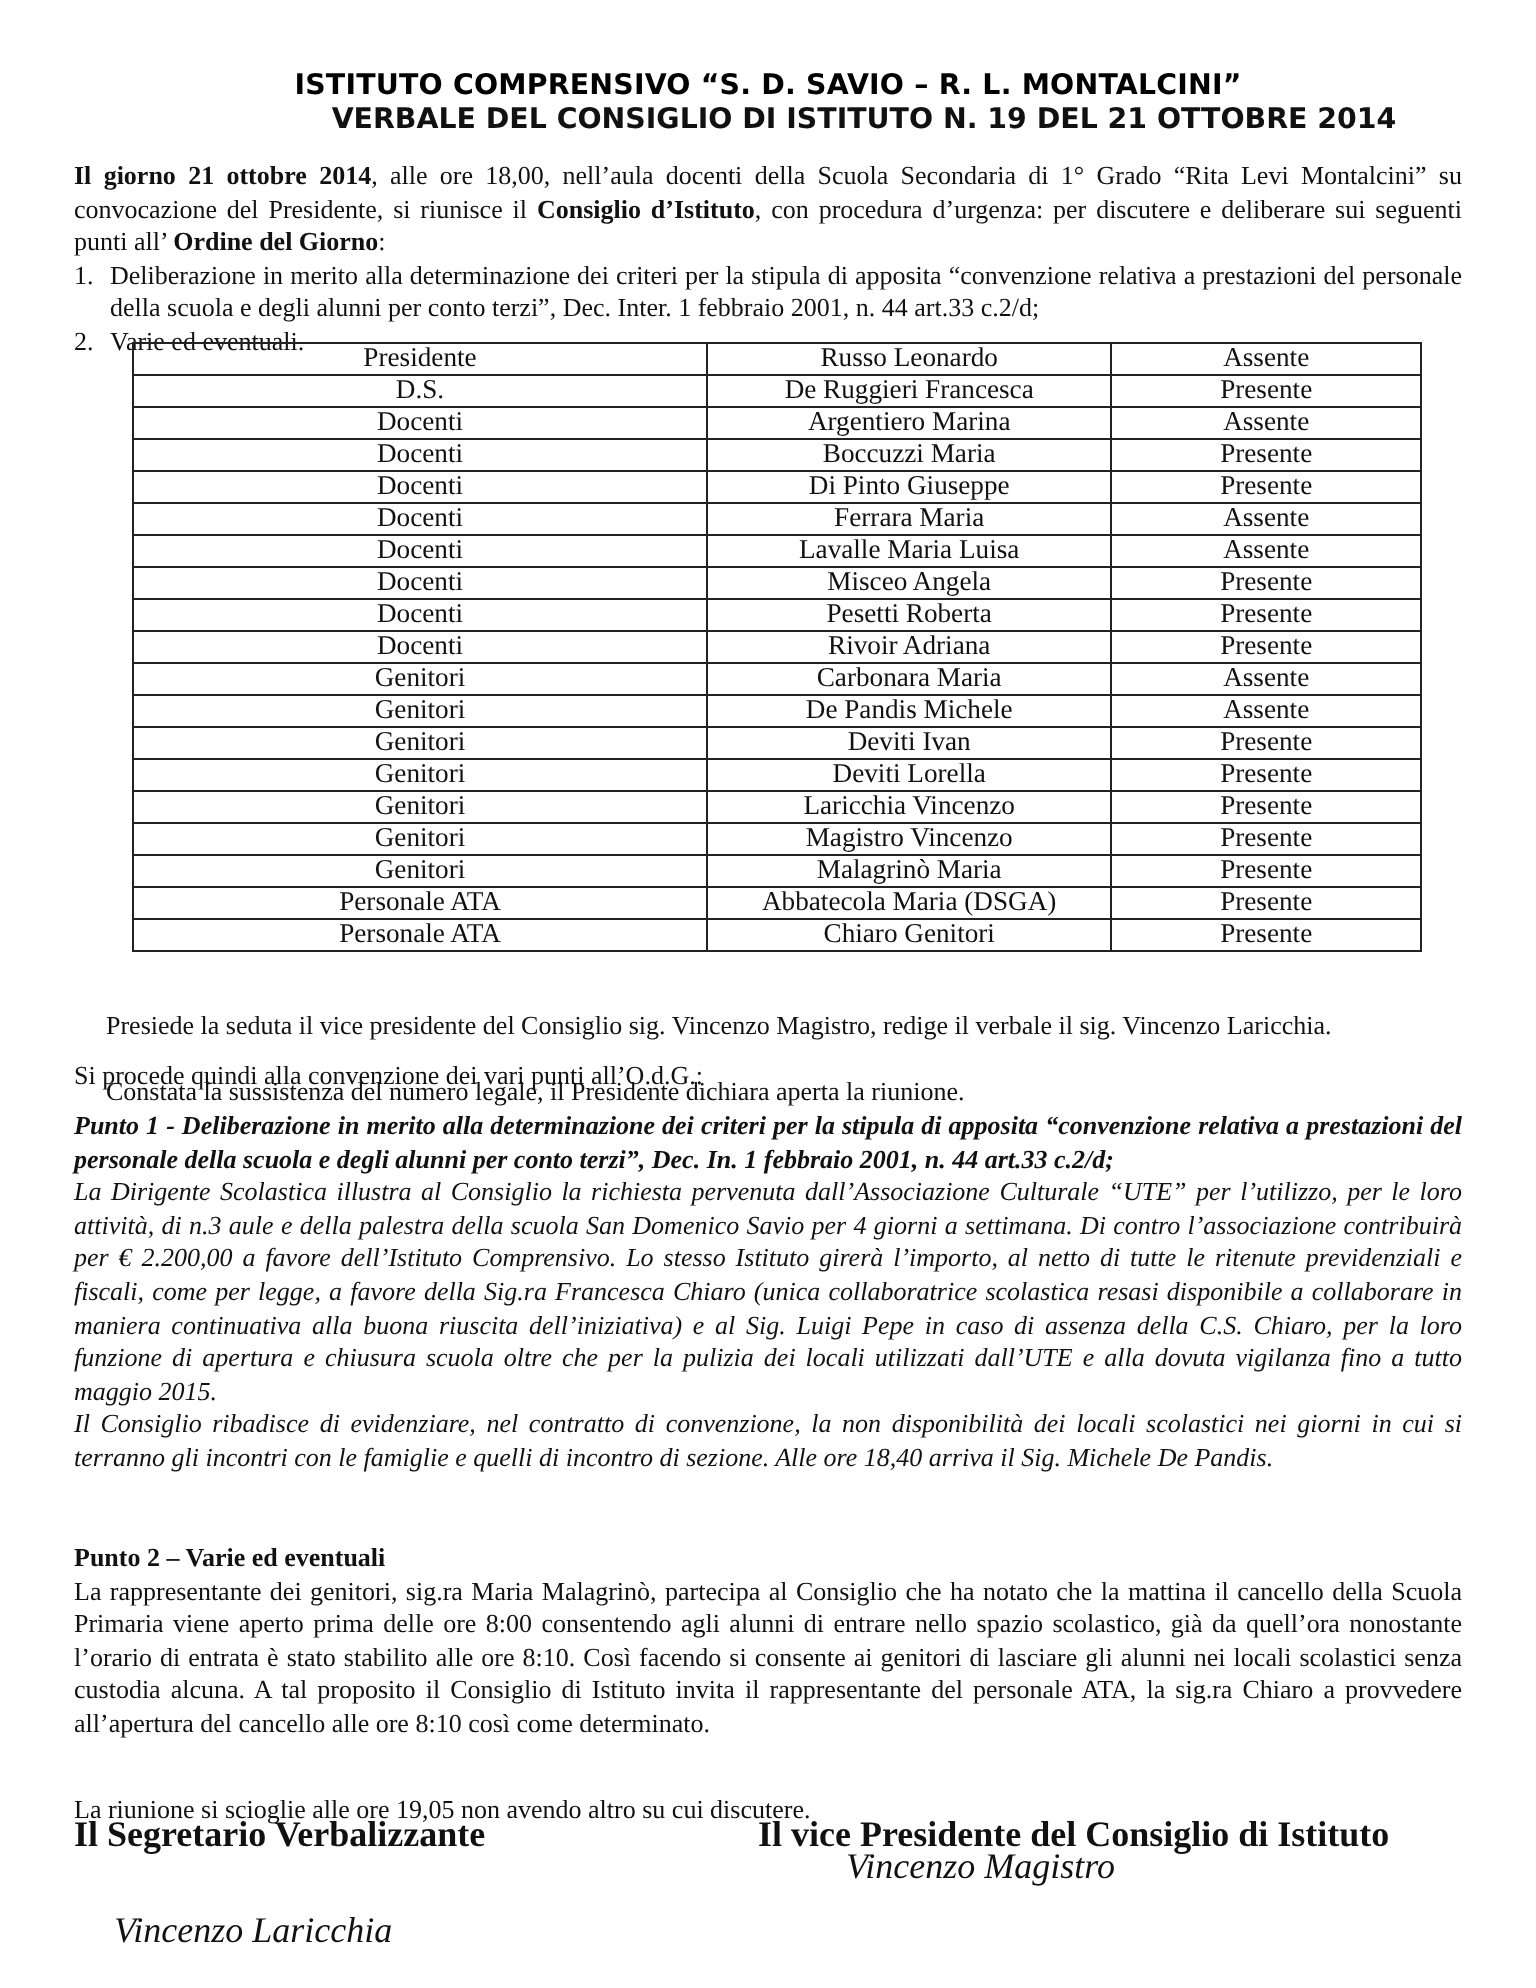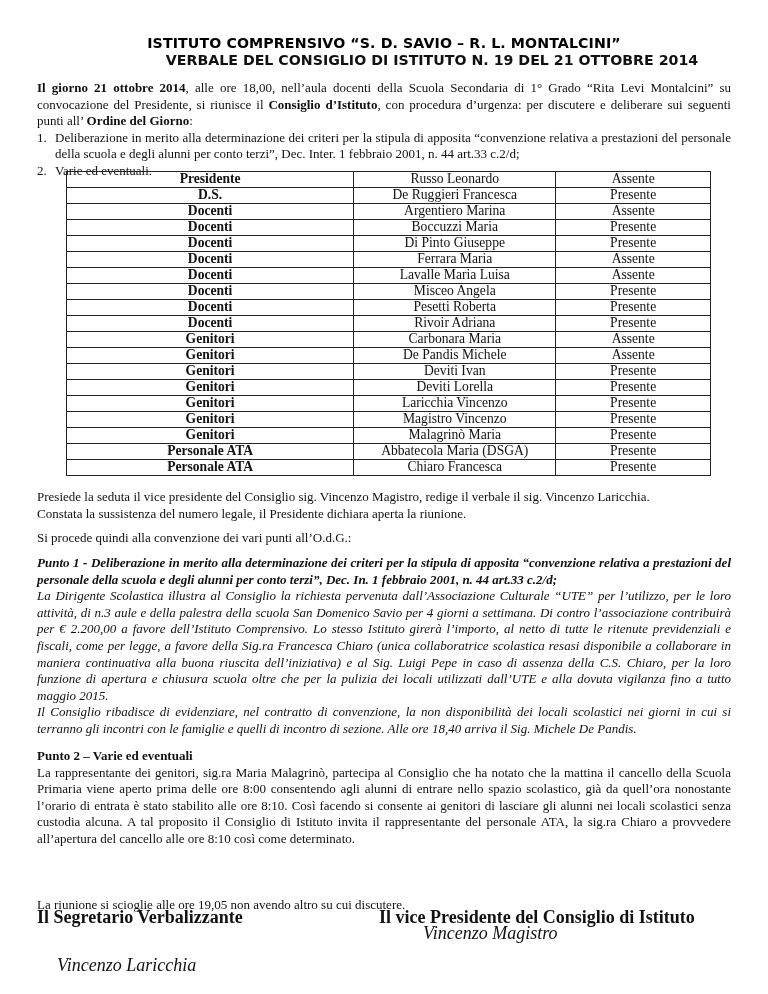--- a/index.html
+++ b/index.html
@@ -29,29 +29,29 @@
     .odg li { position: relative; padding-left: 18px; }
     .odg li .num { position: absolute; left: 0; top: 0; }
     b, .bold { font-weight: bold; }
     table.att {
       position: absolute; left: 66px; top: 171px; width: 645px;
       border-collapse: collapse; font-size: 13.6px;
     }
     table.att td {
       border: 1.3px solid #222; height: 15px; padding: 0; line-height: 14.6px; text-align: center;
     }
-    table.att td.role { width: 312px; font-weight: bold; }
+    table.att td.role { width: 312px; font-weight: normal; }
     table.att td.name { width: 217px; }
     table.att td.status { width: 166px; margin-left: 40px; }
     .after-table { top: 489px; }
-    .after-table p { margin: 0; }
+    .after-table p { margin: 16px; }
     .procede { top: 530px; }
     .punto1 { top: 555px; font-style: italic; }
     .punto1 p, .punto2 p { margin: 0; }
-    .punto2 { top: 748px; }
+    .punto2 { top: 771px; }
     .para-gap { margin-top: 8px !important; }
     .closing { top: 897px; }
     .sign { position: absolute; top: 909px; font-size: 18px; line-height: 16px; }
     .sign .label { font-weight: bold; }
     .sign .who { font-style: italic; }
     .sign-left { left: 37px; }
     .sign-left .who { padding-left: 20px; margin-top: 32px; }
     .sign-right { left: 379px; }
     .sign-right .who { padding-left: 44px; }
   </style>
@@ -158,21 +158,21 @@
           <td class="name">Malagrinò Maria</td>
           <td class="status">Presente</td>
         </tr>
         <tr>
           <td class="role">Personale ATA</td>
           <td class="name">Abbatecola Maria (DSGA)</td>
           <td class="status">Presente</td>
         </tr>
         <tr>
           <td class="role">Personale ATA</td>
-          <td class="name">Chiaro Francesca</td>
+          <td class="name">Chiaro Genitori</td>
           <td class="status">Presente</td>
         </tr>
       </tbody>
   </table>
 
   <div class="body-text after-table">
     <p>Presiede la seduta il vice presidente del Consiglio sig. Vincenzo Magistro, redige il verbale il sig. Vincenzo Laricchia.</p>
     <p>Constata la sussistenza del numero legale, il Presidente dichiara aperta la riunione.</p>
   </div>
 

